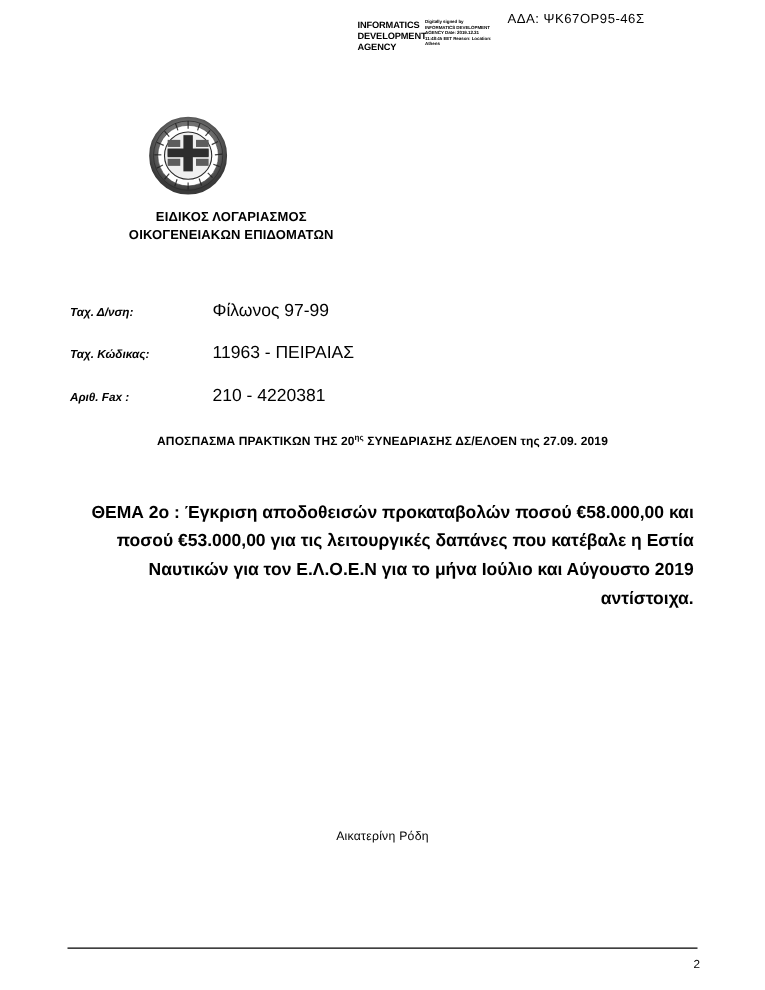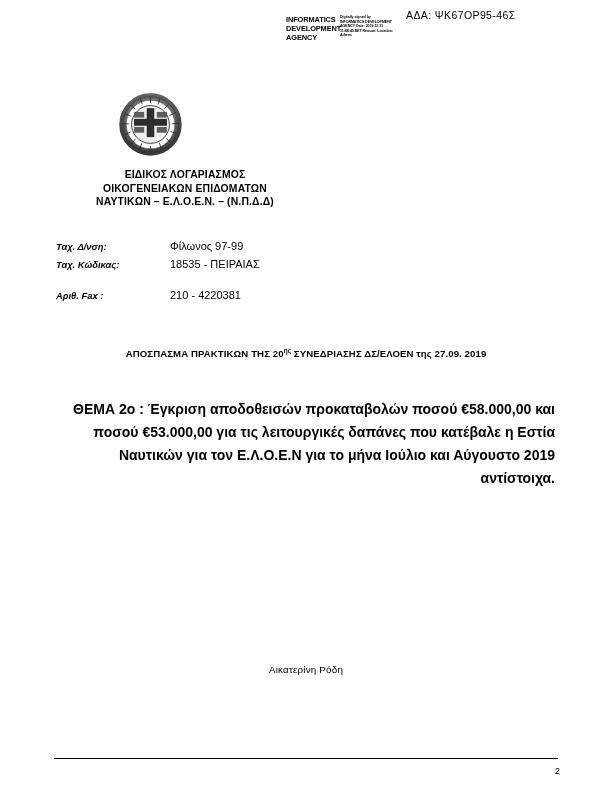--- a/index.html
+++ b/index.html
@@ -94,32 +94,32 @@
     left: 56px;
     top: 240px;
     width: 330px;
     font-size: 9.6px;
   }
   .contact-row {
     display: flex;
     flex-direction: row;
     align-items: baseline;
   }
-  .contact-row.tight { margin-bottom: 6px; }
+  .contact-row.tight { margin-bottom: 17px; }
   .contact-row.gap-med { margin-top: 10px; }
   .contact-row.gap-big { margin-top: 19px; }
   .contact-label {
     width: 114px;
     font-weight: bold;
     font-style: italic;
     font-size: 9.4px;
     white-space: nowrap;
   }
   .contact-value {
-    font-size: 11px;
+    font-size: 14px;
     white-space: nowrap;
   }
 
   
   .doc-title {
     position: absolute;
     left: 0px;
     top: 348px;
     width: 612px;
     text-align: center;
@@ -253,32 +253,31 @@
       <g fill="#2e2e2e">
         <rect x="44" y="24" width="12" height="46"></rect>
         <rect x="24" y="41" width="52" height="11"></rect>
       </g>
     </svg>
   </div>
 
   <div class="org-header">
     <div>ΕΙΔΙΚΟΣ ΛΟΓΑΡΙΑΣΜΟΣ</div>
     <div>ΟΙΚΟΓΕΝΕΙΑΚΩΝ ΕΠΙΔΟΜΑΤΩΝ</div>
-    <div>ΝΑΥΤΙΚΩΝ – Ε.Λ.Ο.Ε.Ν. – (Ν.Π.Δ.Δ)</div>
   </div>
 
 
   <div class="contact">
     <div class="contact-row tight">
       <span class="contact-label">Ταχ. Δ/νση:</span>
       <span class="contact-value">Φίλωνος 97-99</span>
     </div>
     <div class="contact-row">
       <span class="contact-label">Ταχ. Κώδικας:</span>
-      <span class="contact-value">18535 - ΠΕΙΡΑΙΑΣ</span>
+      <span class="contact-value">11963 - ΠΕΙΡΑΙΑΣ</span>
     </div>
     <div class="contact-row gap-big">
       <span class="contact-label">Αριθ. Fax :</span>
       <span class="contact-value">210 - 4220381</span>
     </div>
   </div>
 
   <div class="doc-title">
     <span>ΑΠΟΣΠΑΣΜΑ ΠΡΑΚΤΙΚΩΝ ΤΗΣ 20</span><sup>ης</sup><span> ΣΥΝΕΔΡΙΑΣΗΣ ΔΣ/ΕΛΟΕΝ της 27.09. 2019</span>
   </div>

